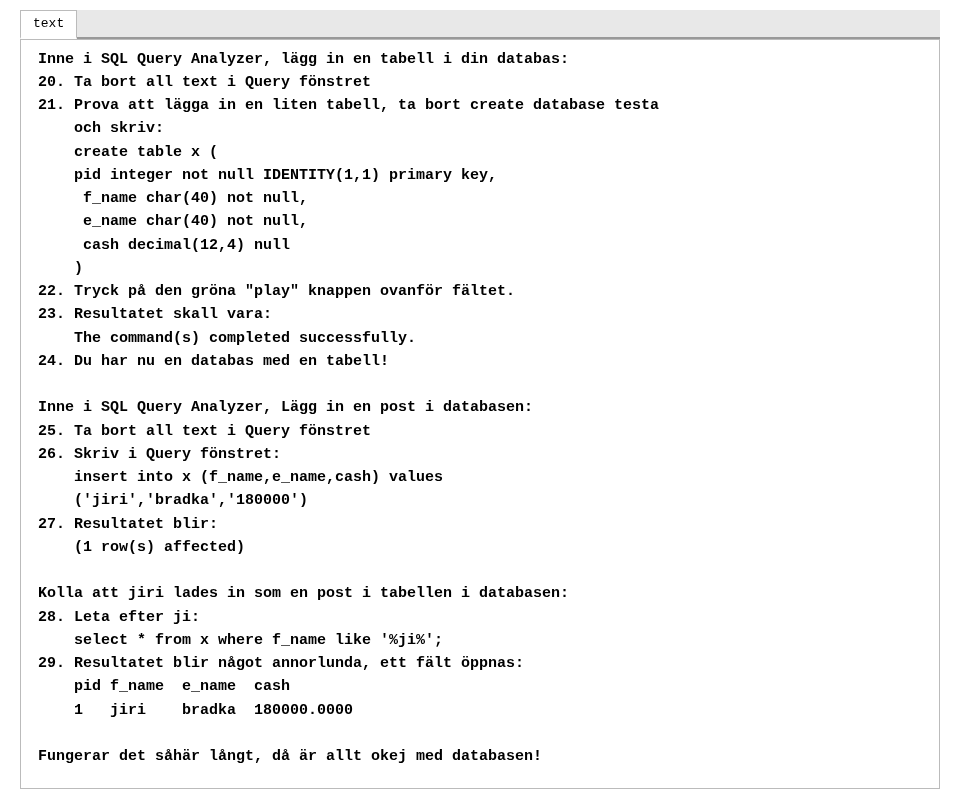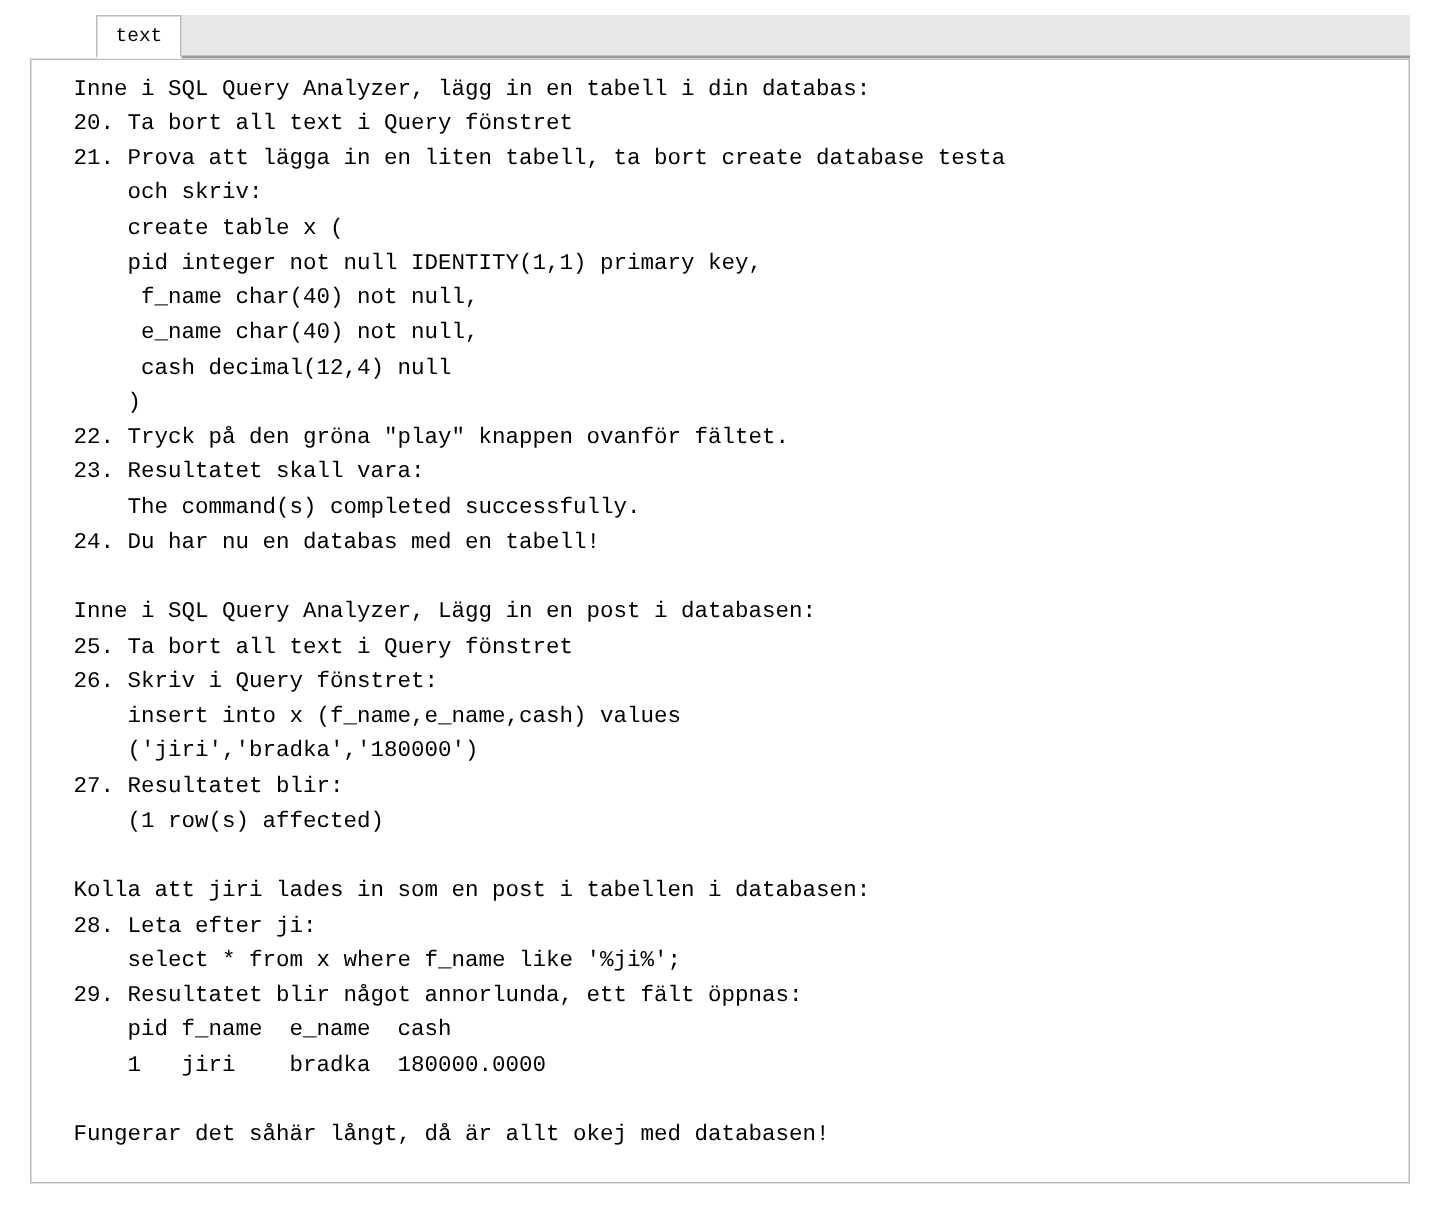--- a/index.html
+++ b/index.html
@@ -24,21 +24,20 @@
       font-family: 'Courier New', Courier, monospace;
       font-size: 15px;
       line-height: 1.55;
     }
 
     .tab-bar {
       display: flex;
       background: #e8e8e8;
       border-bottom: 2px solid #999;
       margin-bottom: 0;
-      margin-left: 44px;
     }
 
     .tab {
       padding: 3px 12px;
       font-size: 13px;
       cursor: pointer;
       border: 1px solid #bbb;
       border-bottom: none;
       background: #d8d8d8;
       margin-right: 2px;
@@ -46,23 +45,24 @@
 
     .tab.active {
       background: #fff;
       border-bottom: 2px solid #fff;
       margin-bottom: -2px;
       z-index: 1;
     }
 
     .main-area {
       border: 1px solid #bbb;
-      padding: 8px 28px;
+      padding: 8px 17px;
       background: #fff;
       min-height: 750px;
+      font-weight: bold;
     }
   </style>
 </head>
 <body>
 
 <div class="tab-bar">
   <div class="tab active">
     <span>text</span>
   </div>
 </div>

